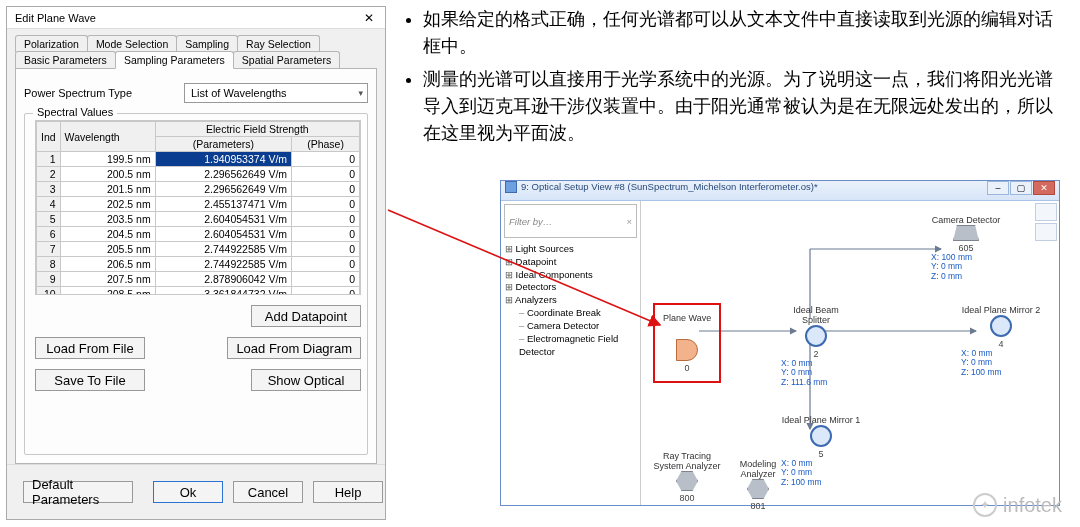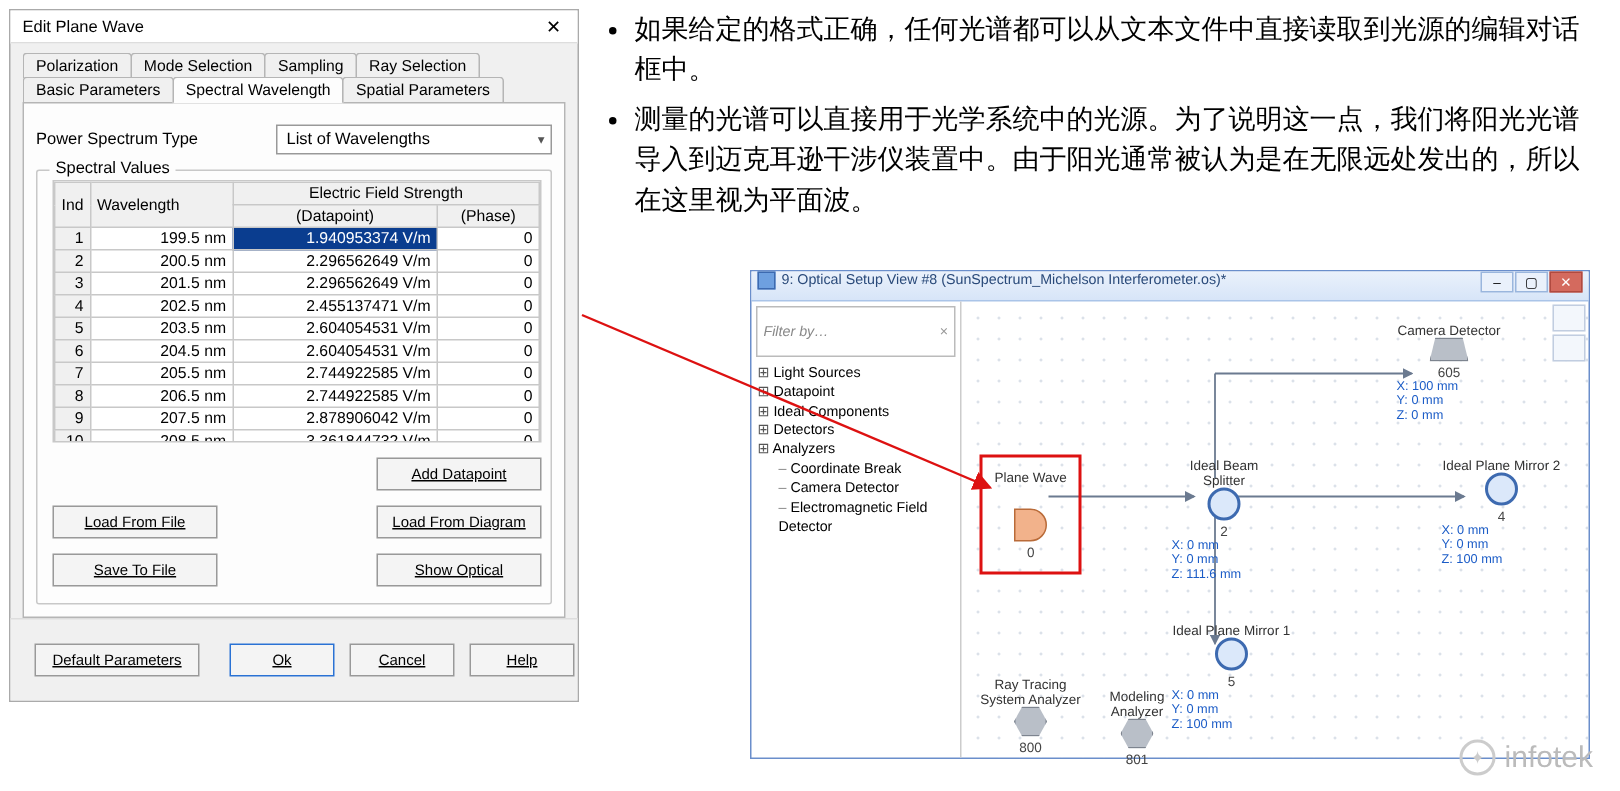--- a/index.html
+++ b/index.html
@@ -10,21 +10,21 @@
     font-family: "Segoe UI", Tahoma, sans-serif;
     font-size: 11px;
     background: #fff;
     position: relative;
     overflow: hidden;
   }
   
   .dialog {
     position: absolute;
     left: 6px; top: 6px;
-    width: 380px; height: 462px;
+    width: 380px; height: 514px;
     border: 1px solid #aaa;
     background: #f0f0f0;
     display: flex; flex-direction: column;
   }
   .dlg-title {
     height: 22px;
     display: flex; align-items: center; justify-content: space-between;
     padding: 0 6px 0 8px;
     background: #fff;
     border-bottom: 1px solid #ddd;
@@ -93,21 +93,21 @@
   table.data .idx { width: 22px; text-align: right; background: #f0f0f0;}
   table.data tr.sel td.amp { background: #0a3d8f; color: #fff; }
   table.data td.wl, table.data td.amp, table.data td.ph { text-align: right; }
   .table-wrap { height: 175px; overflow: hidden; border: 1px solid #c8c8c8;}
   .btnrow { display: flex; gap: 10px; margin-top: 10px; }
   .btnrow.right { justify-content: flex-end; }
   .btn {
     min-width: 110px; height: 22px;
     border: 1px solid #999; background: #f4f4f4;
     display: inline-flex; align-items: center; justify-content: center;
-    font-size: 10px; padding: 0 8px; text-decoration: underline;
+    font-size: 13px; padding: 0 8px;
   }
   .footer-btns {
     display: flex; gap: 10px; align-items: center;
     padding: 16px; border-top: 1px solid #ddd;
     background: #f0f0f0;
   }
   .footer-btns .spacer { flex: 1; }
   .btn.sm { min-width: 70px; }
   .btn.primary { border: 1.5px solid #2a72d4; }
   
@@ -216,21 +216,21 @@
   </div>
   <div class="tabs">
     <div class="tabrow">
       <div class="tab">Polarization</div>
       <div class="tab">Mode Selection</div>
       <div class="tab">Sampling</div>
       <div class="tab">Ray Selection</div>
     </div>
     <div class="tabrow second">
       <div class="tab">Basic Parameters</div>
-      <div class="tab active">Spectral Wavelength</div>
+      <div class="tab active">Sampling Parameters</div>
       <div class="tab">Spatial Parameters</div>
     </div>
   </div>
   <div class="tab-body">
     <div class="row-pst">
       <label>Power Spectrum Type</label>
       <div class="combo">
         <span>List of Wavelengths</span>
         <span class="chev">▾</span>
       </div>
@@ -239,21 +239,21 @@
       <span class="glabel">Spectral Values</span>
       <div class="table-wrap">
         <table class="data">
           <thead>
             <tr>
               <th rowspan="2" class="idx">Ind</th>
               <th rowspan="2">Wavelength</th>
               <th colspan="2" style="text-align:center">Electric Field Strength</th>
             </tr>
             <tr>
-              <th style="text-align:center">(Datapoint)</th>
+              <th style="text-align:center">(Parameters)</th>
               <th style="text-align:center">(Phase)</th>
             </tr>
           </thead>
           <tbody id="tbody">
               <tr class="sel">
                 <td class="idx">1</td>
                 <td class="wl">199.5 nm</td>
                 <td class="amp">1.940953374 V/m</td>
                 <td class="ph">0</td>
               </tr>

